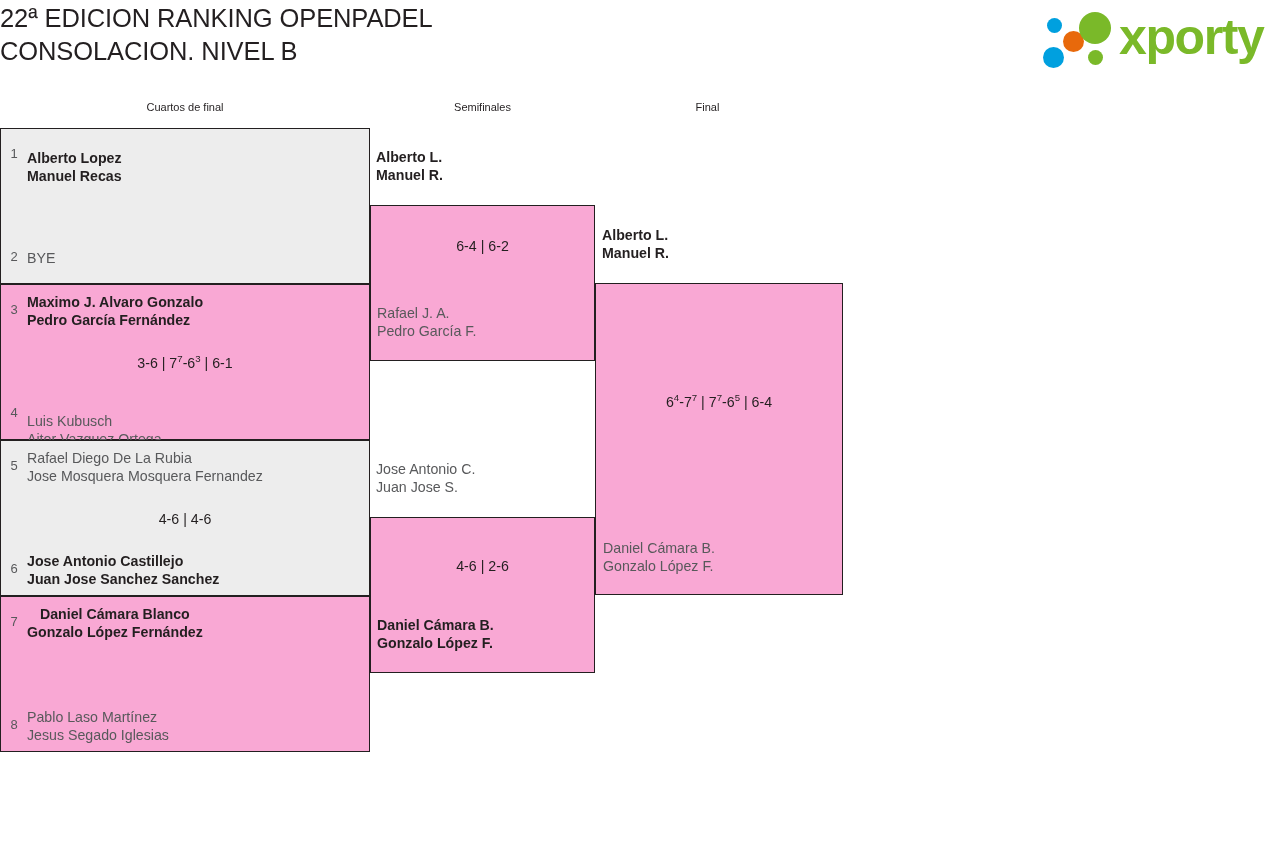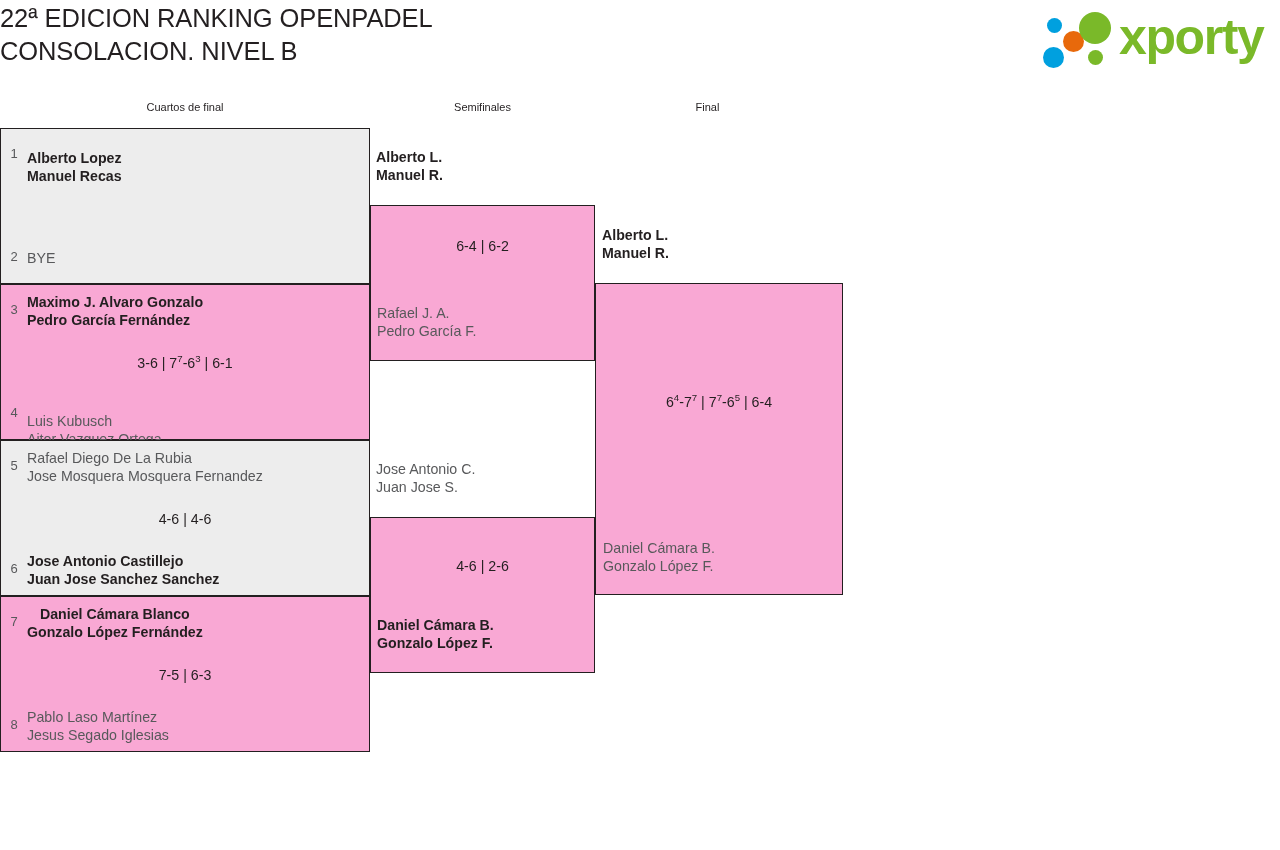--- a/index.html
+++ b/index.html
@@ -159,21 +159,20 @@
     <div class="score" style="left:0px; right:0px; top:69px;">4-6 | 4-6</div>
     <div class="seed" style="top:121px;">6</div>
     <div class="team winner" style="left:26px; top:111px;">Jose Antonio Castillejo
 Juan Jose Sanchez Sanchez</div>
   </div>
 
   <div class="match" style="left:0px; top:596px; width:370px; height:156px;">
     <div class="seed" style="top:18px;">7</div>
     <div class="team winner" style="left:26px; top:8px;text-align:center;">Daniel Cámara Blanco
 Gonzalo López Fernández</div>
-    <div class="score" style="left:0px; right:0px; top:69px;">7-5 | 6-3</div>
     <div class="seed" style="top:121px;">8</div>
     <div class="team" style="left:26px; top:111px;">Pablo Laso Martínez
 Jesus Segado Iglesias</div>
   </div>
 
   <div class="team winner" style="left:376px; top:148px;">Alberto L.
 Manuel R.</div>
 
   <div class="match" style="left:370px; top:205px; width:225px; height:156px;">
     <div class="score" style="left:0px; right:0px; top:31px;">6-4 | 6-2</div>

